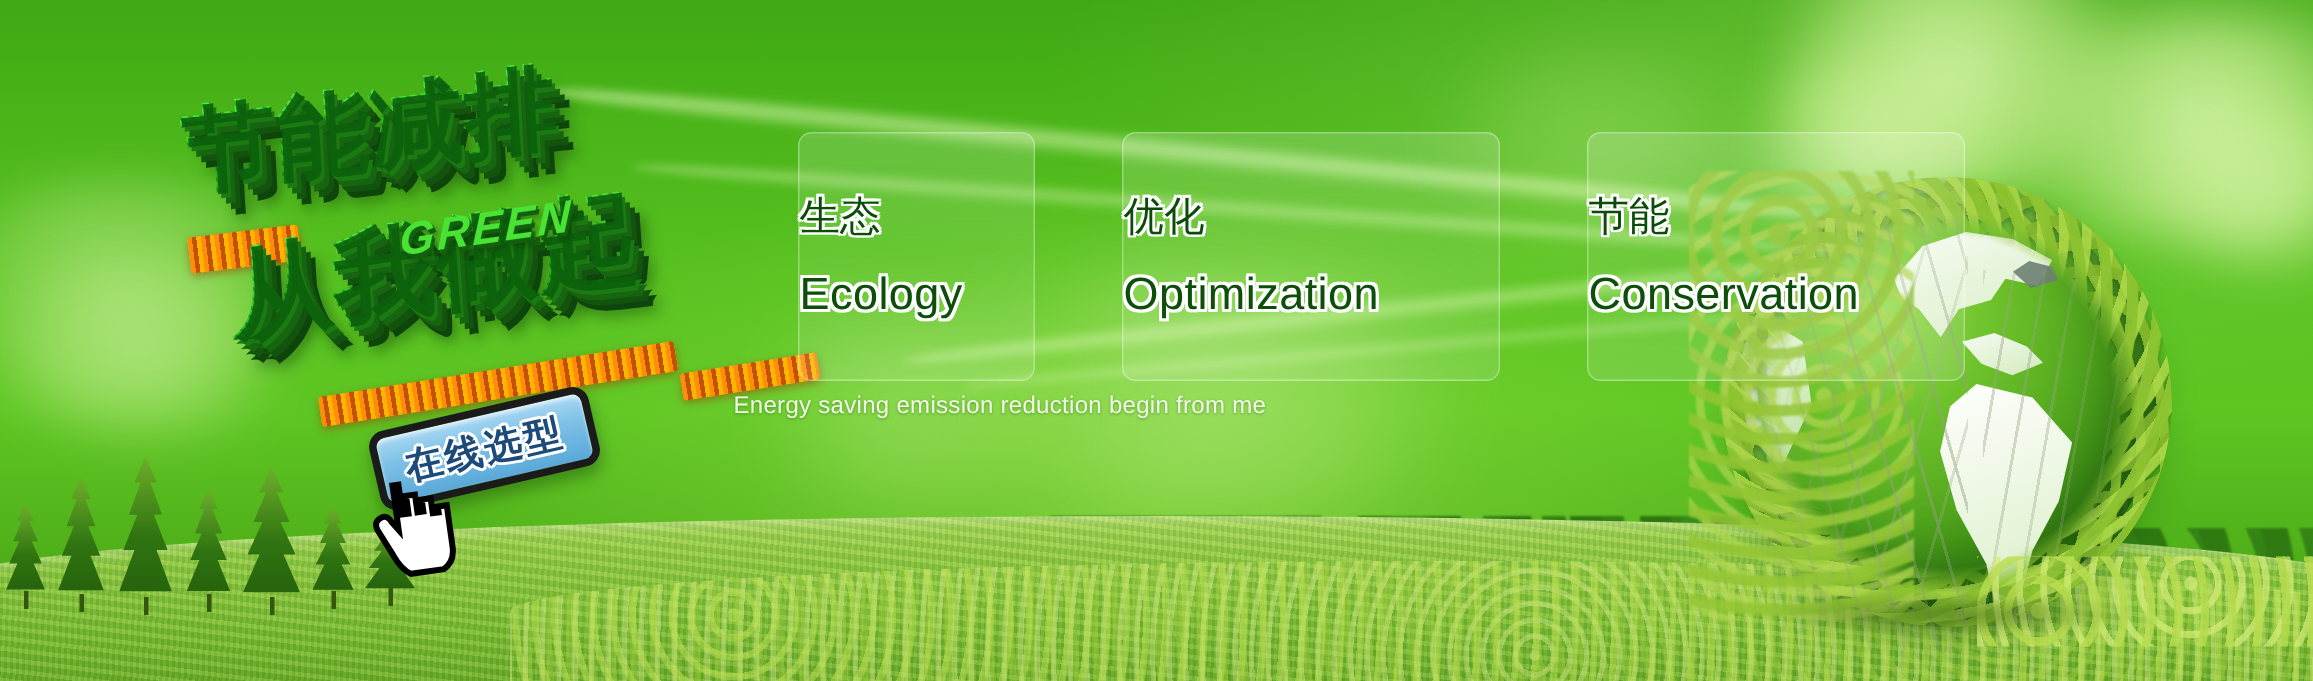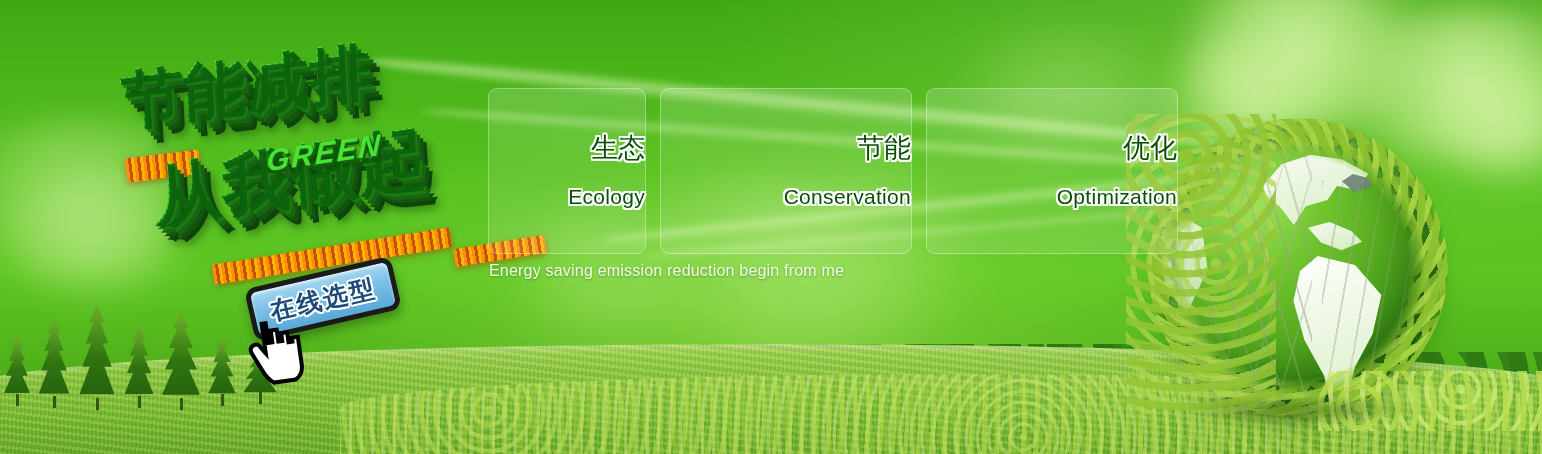--- a/index.html
+++ b/index.html
@@ -150,30 +150,30 @@
     box-shadow:0 2px 6px rgba(160,60,0,.55);}
   .e1{left:22px;top:118px;width:74px;transform:rotate(-7deg);}
   .e2{left:108px;top:210px;width:240px;height:20px;transform:rotate(-9deg);}
   .e3{left:350px;top:206px;width:92px;height:18px;transform:rotate(-9deg);}
 
   
   .cards{position:absolute;left:488px;top:88px;display:flex;gap:14px;}
   .card{position:relative;width:158px;height:166px;border-radius:9px;
     background:linear-gradient(180deg, rgba(255,255,255,.17) 0%, rgba(255,255,255,.07) 48%, rgba(255,255,255,.12) 100%);
     border:1px solid rgba(255,255,255,.32);
-    display:flex;flex-direction:column;align-items:flex-end;justify-content:center;gap:24px;}
+    display:flex;flex-direction:column;align-items:flex-start;justify-content:center;gap:24px;margin-left:44px;}
   .card.wide{width:252px;}
   .card-cn{font-size:27px;line-height:1;color:#0b4d08;font-weight:normal;
     text-shadow:
       -1.6px -1.6px 0 #fff, 1.6px -1.6px 0 #fff, -1.6px 1.6px 0 #fff, 1.6px 1.6px 0 #fff,
       0 -1.8px 0 #fff, 0 1.8px 0 #fff, -1.8px 0 0 #fff, 1.8px 0 0 #fff;}
-  .card-en{font-size:21px;line-height:1;color:#0d4f0a;letter-spacing:.3px;
+  .card-en{font-size:30px;line-height:1;color:#0d4f0a;letter-spacing:.3px;
     text-shadow:
       -1.8px -1.8px 0 #fff, 1.8px -1.8px 0 #fff, -1.8px 1.8px 0 #fff, 1.8px 1.8px 0 #fff,
-      0 -2px 0 #fff, 0 2px 0 #fff, -2px 0 0 #fff, 2px 0 0 #fff; padding-left: 16px;}
+      0 -2px 0 #fff, 0 2px 0 #fff, -2px 0 0 #fff, 2px 0 0 #fff;}
 
   
   .tagline{position:absolute;left:489px;top:262px;font-size:16px;color:#f2fbe8;letter-spacing:.2px;
     text-shadow:0 1px 2px rgba(30,80,10,.45);}
 
   
   .cta-wrap{position:absolute;left:248px;top:272px;width:180px;height:90px;}
   .cta{position:absolute;left:0;top:0;width:150px;height:54px;border-radius:11px;
     transform:rotate(-13deg);
     background:linear-gradient(180deg,#a8d8f2 0%,#7cc0e6 42%,#5aa8d8 100%);
@@ -269,26 +269,26 @@
     <div class="hl-line hl-bottom">从我做起</div>
     <div class="hl-green">GREEN</div>
   </div>
 
   <div class="cards">
     <div class="card">
       <span class="card-cn">生态</span>
       <span class="card-en">Ecology</span>
     </div>
     <div class="card wide">
+      <span class="card-cn">优化</span>
+      <span class="card-en">Optimization</span>
+    </div>
+    <div class="card wide">
       <span class="card-cn">节能</span>
       <span class="card-en">Conservation</span>
-    </div>
-    <div class="card wide">
-      <span class="card-cn">优化</span>
-      <span class="card-en">Optimization</span>
     </div>
   </div>
 
   <div class="tagline">Energy saving emission reduction begin from me</div>
 
   <div class="cta-wrap">
     <div class="cta">
       <span class="cta-text">在线选型</span>
     </div>
     <svg class="hand-cursor" viewBox="0 0 34 36">

